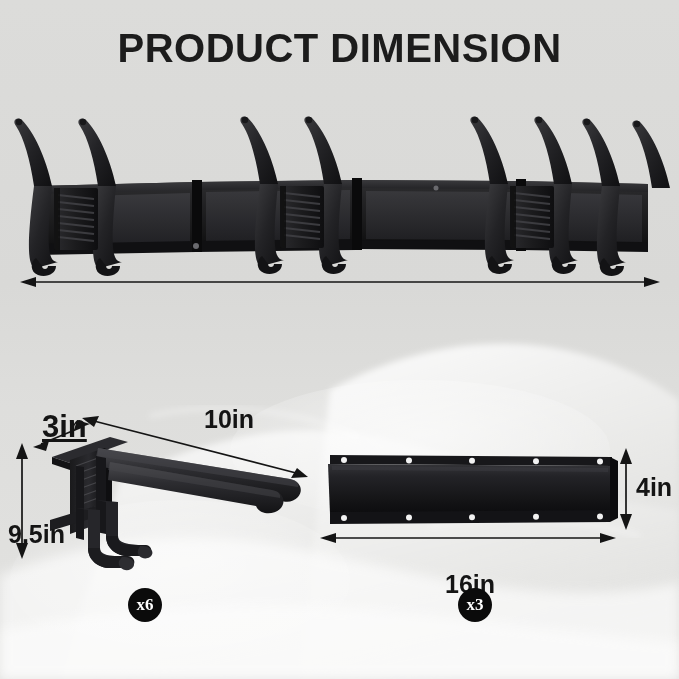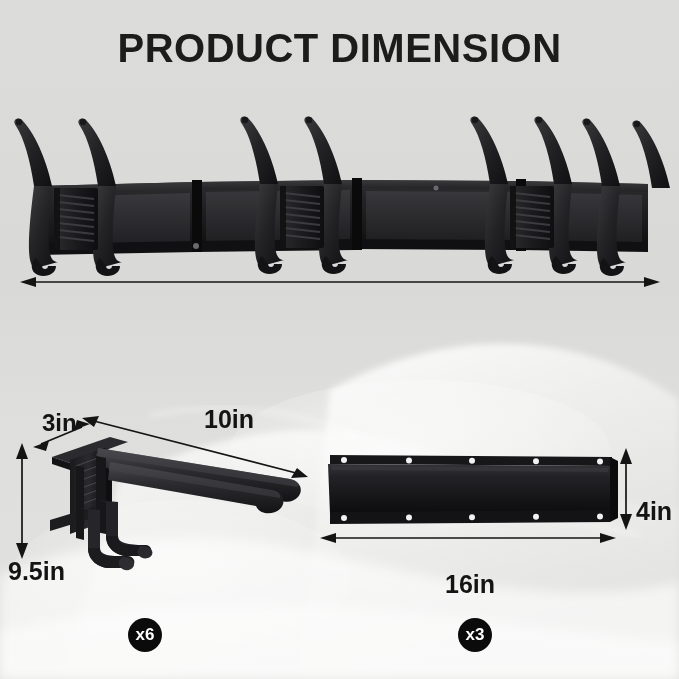--- a/index.html
+++ b/index.html
@@ -46,25 +46,25 @@
 
   
   .dim {
     position: absolute;
     color: #141414;
     font-weight: 700;
     font-family: "Liberation Sans", sans-serif;
     white-space: nowrap;
   }
   .dim-48 { left: 0; top: 289px; width: 679px; text-align: center; font-size: 22px; }
-  .dim-3  { left: 42px;  top: 409px; font-size: 24px; }
+  .dim-3  { left: 42px;  top: 409px; font-size: 31px; text-decoration: underline; }
   .dim-10 { left: 204px; top: 405px; font-size: 25px; }
-  .dim-95 { left: 8px;   top: 557px; font-size: 25px; }
+  .dim-95 { left: 8px;   top: 520px; font-size: 25px; }
   .dim-16 { left: 328px; top: 542px; width: 284px; text-align: center; font-size: 25px; margin-top: 28px; }
-  .dim-4  { left: 636px; top: 497px; font-size: 25px; }
+  .dim-4  { left: 636px; top: 473px; font-size: 25px; }
 
   
   .layer {
     position: absolute;
     left: 0; top: 0;
     width: 679px; height: 679px;
     pointer-events: none;
   }
 
   
@@ -72,22 +72,21 @@
     position: absolute;
     width: 34px; height: 34px;
     border-radius: 50%;
     background: #0b0b0b;
     color: #ffffff;
     font-size: 17px;
     font-weight: 700;
     display: flex;
     align-items: center;
     justify-content: center;
-    font-family: Liberation Sans, sans-serif;
-    margin-top: 30px;
+    font-family: Liberation Serif, serif;
   }
   .badge-x6 { left: 128px; top: 588px; }
   .badge-x3 { left: 458px; top: 588px; text-align: right; }
 </style>
 </head>
 <body>
 
 <div id="stage">
 
   <div class="bg-base"></div>

